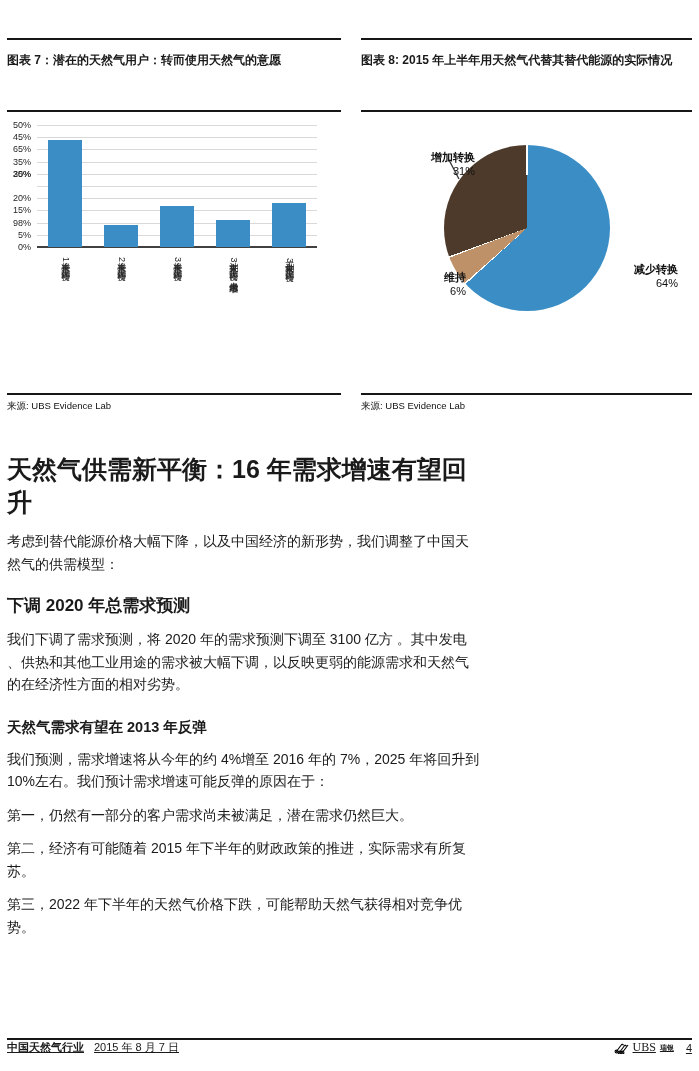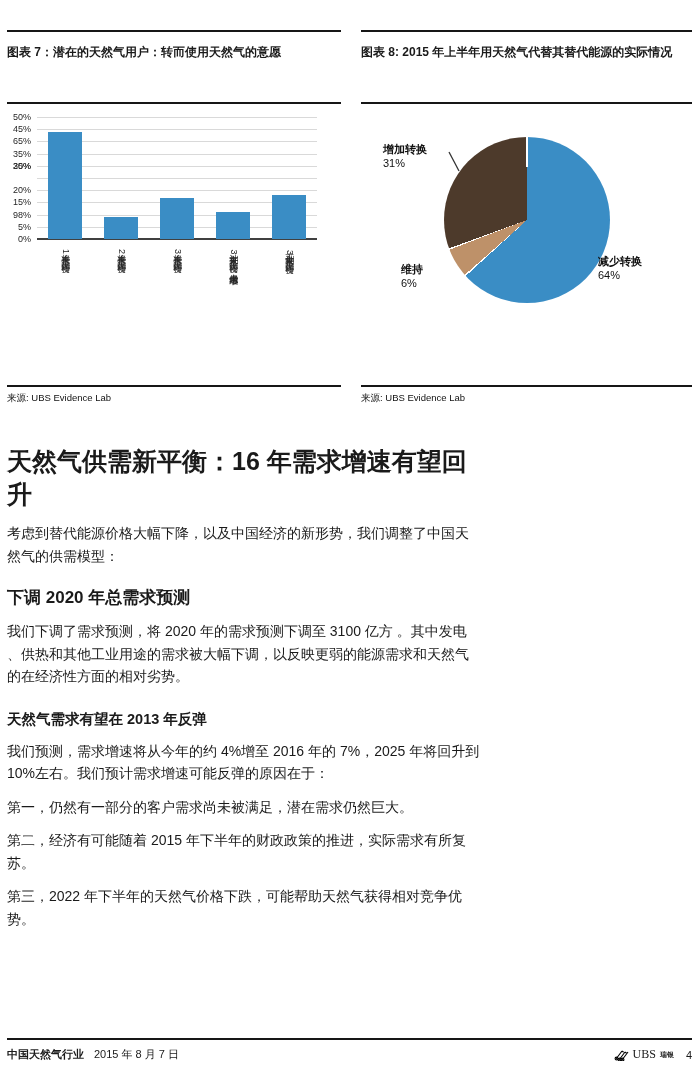--- a/index.html
+++ b/index.html
@@ -4,21 +4,21 @@
 <style>
   * { margin:0; padding:0; box-sizing:border-box; }
   html,body { background:#fff; }
   body {
     width:699px; height:1071px; position:relative; overflow:hidden;
     font-family:"Liberation Sans","DejaVu Sans",sans-serif; color:#1a1a1a;
   }
   .page { position:absolute; inset:0; padding:0 7px; }
 
   
-  .charts-row { display:flex; justify-content:space-between; margin-top:30px; }
+  .charts-row { display:flex; justify-content:space-between; margin-top:38px; }
   .figure { display:block; }
   .figure.left  { width:334px; }
   .figure.right { width:331px; }
   .chart-head {
     height:74px; border-top:2px solid #161616; border-bottom:2px solid #161616;
     padding-top:13px;
   }
   .chart-title { font-size:12px; line-height:15px; font-weight:bold; max-width:312px; }
   .chart-body { height:283px; border-bottom:2px solid #161616; }
   .chart-source { padding-top:5px; font-size:9.5px; color:#111; }
@@ -34,40 +34,41 @@
   .x-labels { position:relative; margin-left:30px; width:280px; height:140px; }
   .xcell { position:absolute; top:8px; width:56px; display:flex; justify-content:center; }
   .xlabel {
     writing-mode:vertical-rl; text-orientation:mixed;
     font-size:9px; line-height:11.5px; max-height:124px; color:#262626; letter-spacing:0.5px;
   }
 
   
   .pie-body { position:relative; }
   .pie-circle { position:absolute; left:83px; top:33px; width:166px; height:166px; border-radius:50%; }
-  .pie-label { position:absolute; font-size:11px; line-height:14px; text-align:left; color:#111; }
+  .pie-label { position:absolute; font-size:11px; line-height:14px; text-align:right; color:#111; }
   .pie-label .pname { font-weight:bold; display:block; }
   .pie-label.increase { left:22px;  top:38px;  width:92px; }
   .pie-label.maintain { left:40px;  top:158px; width:65px; }
   .pie-label.decrease { left:237px; top:150px; width:80px; }
   .leader { position:absolute; left:86px; top:46px; }
 
   
   .article { width:474px; margin-top:40px; }
   .article h1 { font-size:25px; line-height:33px; font-weight:bold; letter-spacing:0; }
   .article h2 { font-size:17px; line-height:22px; font-weight:bold; margin-top:20px; }
   .article h3 { font-size:14.5px; line-height:19px; font-weight:bold; margin-top:22px; }
   .article p  { font-size:14px; line-height:22.5px; margin-top:11px; }
 
   
   .footer {
     position:absolute; top:1038px; left:7px; right:7px;
-    border-top:2px solid #161616; padding-top:7px;
+    border-top:2px solid #161616; 
     display:flex; justify-content:space-between; 
     font-size:11px;
+    text-decoration:underline;
   }
   .footer-left { display:flex; align-items:baseline; gap:10px; }
   .footer-title { font-weight:bold; }
   .footer-right { display:flex; align-items:center; gap:4px; }
   .ubs-wordmark { font-family:"Liberation Serif","DejaVu Serif",serif; font-size:12px; }
   .ubs-cn { font-size:7px; font-weight:bold; }
   .page-num { margin-left:8px; font-size:11px; }
 </style>
 </head>
 <body>

